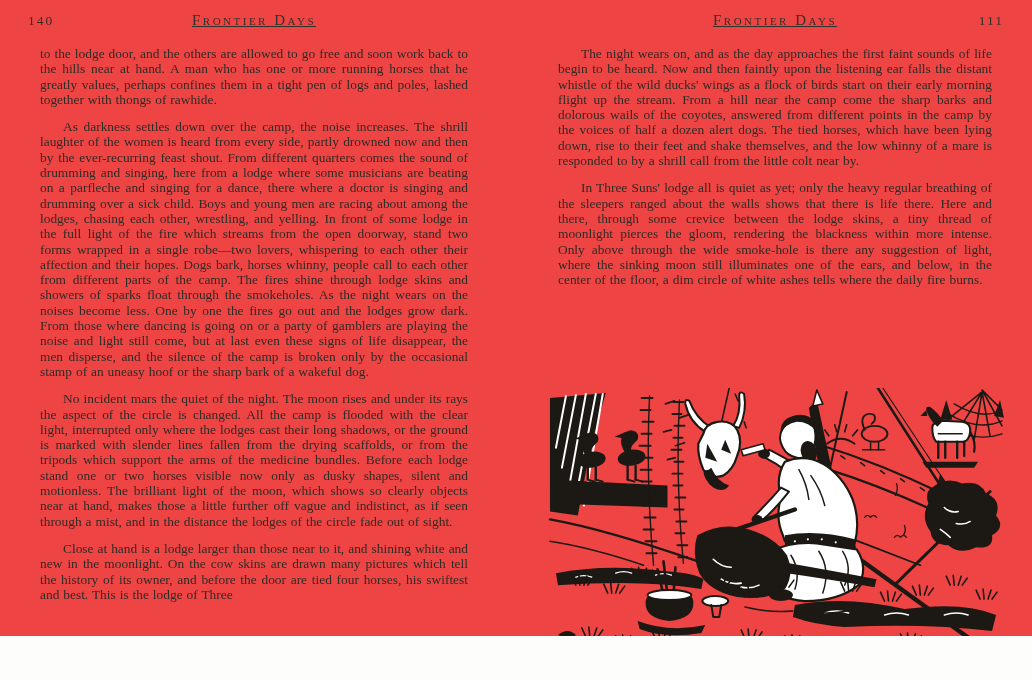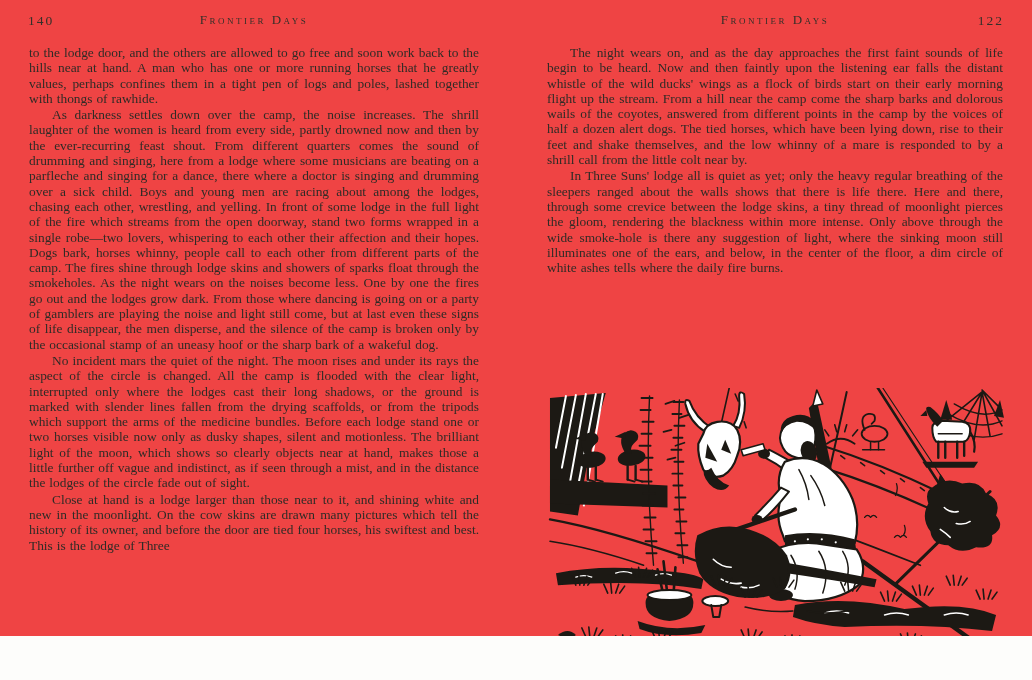--- a/index.html
+++ b/index.html
@@ -23,35 +23,36 @@
   .page-header {
     position: relative;
     height: 22px;
     margin-bottom: 11px;
   }
   .running-head {
     display: block;
     text-align: center;
     font-variant: small-caps;
     letter-spacing: 2.5px;
-    font-size: 13px;
+    font-size: 15px;
     color: #343029;
+    text-decoration: underline;
   }
   .page-num {
     position: absolute;
     top: 1px;
     font-size: 13.5px;
     letter-spacing: 2px;
     color: #343029;
   }
   .page-num.pos-left  { left: 0; }
   .page-num.pos-right { right: 0; }
 
   .page-body p {
-    margin: 1px;
+    margin: 12px;
     text-align: justify;
     font-size: 13.4px;
     line-height: 15.3px;
     word-spacing: 0.6px;
   }
   .page-body p.indent { text-indent: 23px; }
 
   figure.illustration {
     position: absolute;
     left: 0;
@@ -75,21 +76,21 @@
       <p>to the lodge door, and the others are allowed to go free and soon work back to the hills near at hand.  A man who has one or more running horses that he greatly values, perhaps confines them in a tight pen of logs and poles, lashed together with thongs of rawhide.</p>
       <p class="indent">As darkness settles down over the camp, the noise increases. The shrill laughter of the women is heard from every side, partly drowned now and then by the ever-recurring feast shout.  From different quarters comes the sound of drumming and singing, here from a lodge where some musicians are beating on a parfleche and singing for a dance, there where a doctor is singing and drumming over a sick child.  Boys and young men are racing about among the lodges, chasing each other, wrestling, and yelling.  In front of some lodge in the full light of the fire which streams from the open doorway, stand two forms wrapped in a single robe—two lovers, whispering to each other their affection and their hopes.  Dogs bark, horses whinny, people call to each other from different parts of the camp.  The fires shine through lodge skins and showers of sparks float through the smokeholes.  As the night wears on the noises become less.  One by one the fires go out and the lodges grow dark. From those where dancing is going on or a party of gamblers are playing the noise and light still come, but at last even these signs of life disappear, the men disperse, and the silence of the camp is broken only by the occasional stamp of an uneasy hoof or the sharp bark of a wakeful dog.</p>
       <p class="indent">No incident mars the quiet of the night.  The moon rises and under its rays the aspect of the circle is changed.  All the camp is flooded with the clear light, interrupted only where the lodges cast their long shadows, or the ground is marked with slender lines fallen from the drying scaffolds, or from the tripods which support the arms of the medicine bundles.  Before each lodge stand one or two horses visible now only as dusky shapes, silent and motionless. The brilliant light of the moon, which shows so clearly objects near at hand, makes those a little further off vague and indistinct, as if seen through a mist, and in the distance the lodges of the circle fade out of sight.</p>
       <p class="indent">Close at hand is a lodge larger than those near to it, and shining white and new in the moonlight.  On the cow skins are drawn many pictures which tell the history of its owner, and before the door are tied four horses, his swiftest and best.  This is the lodge of Three</p>
     </div>
   </section>
 
   <section class="page page-right">
     <div class="page-header">
       <span class="running-head">Frontier Days</span>
-      <span class="page-num pos-right">122</span>
+      <span class="page-num pos-right">111</span>
     </div>
     <div class="page-body">
       <p class="indent">The night wears on, and as the day approaches the first faint sounds of life begin to be heard.  Now and then faintly upon the listening ear falls the distant whistle of the wild ducks' wings as a flock of birds start on their early morning flight up the stream. From a hill near the camp come the sharp barks and dolorous wails of the coyotes, answered from different points in the camp by the voices of half a dozen alert dogs.  The tied horses, which have been lying down, rise to their feet and shake themselves, and the low whinny of a mare is responded to by a shrill call from the little colt near by.</p>
       <p class="indent">In Three Suns' lodge all is quiet as yet; only the heavy regular breathing of the sleepers ranged about the walls shows that there is life there.  Here and there, through some crevice between the lodge skins, a tiny thread of moonlight pierces the gloom, rendering the blackness within more intense.  Only above through the wide smoke-hole is there any suggestion of light, where the sinking moon still illuminates one of the ears, and below, in the center of the floor, a dim circle of white ashes tells where the daily fire burns.</p>
     </div>
 
     <figure class="illustration">
       <svg viewBox="0 0 460 280" xmlns="http://www.w3.org/2000/svg">
         <defs>
           <path id="tuft" d="M0,0 l-4,-9 M4,0 l-1,-10 M8,0 l3,-9 M12,0 l5,-7" stroke="#1c1914" stroke-width="1.6" fill="none" stroke-linecap="round"></path>

